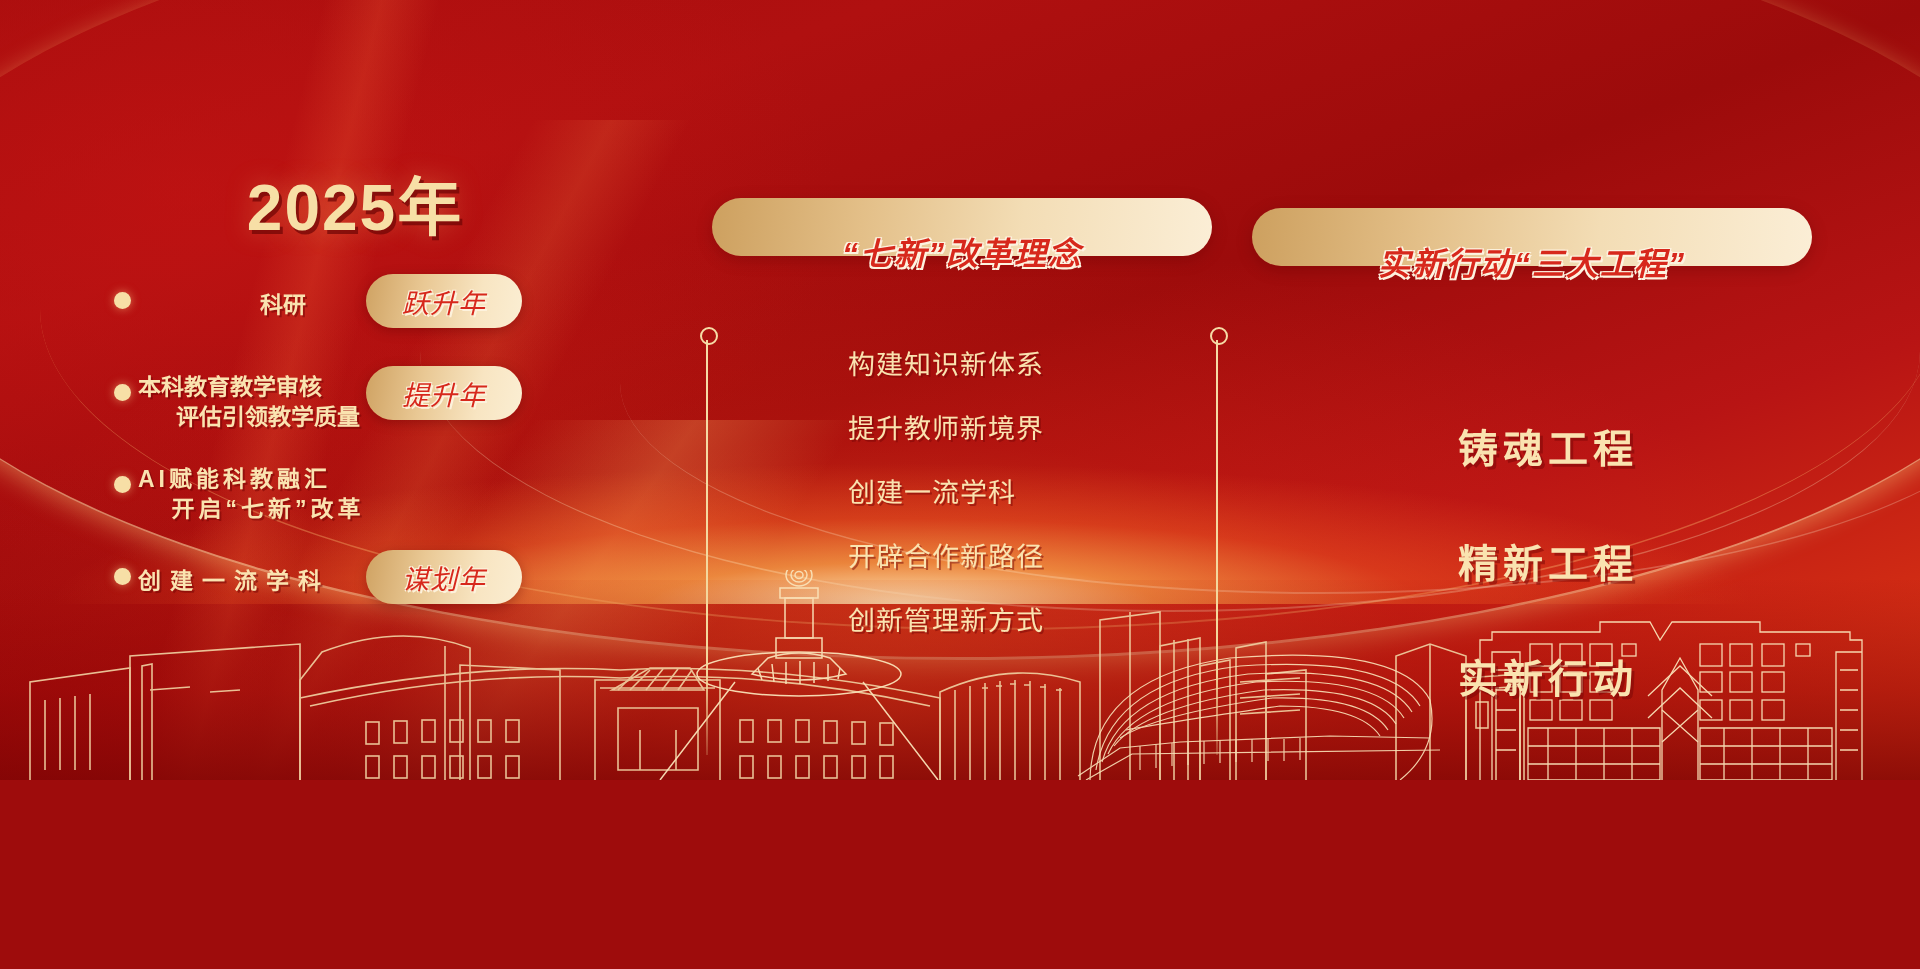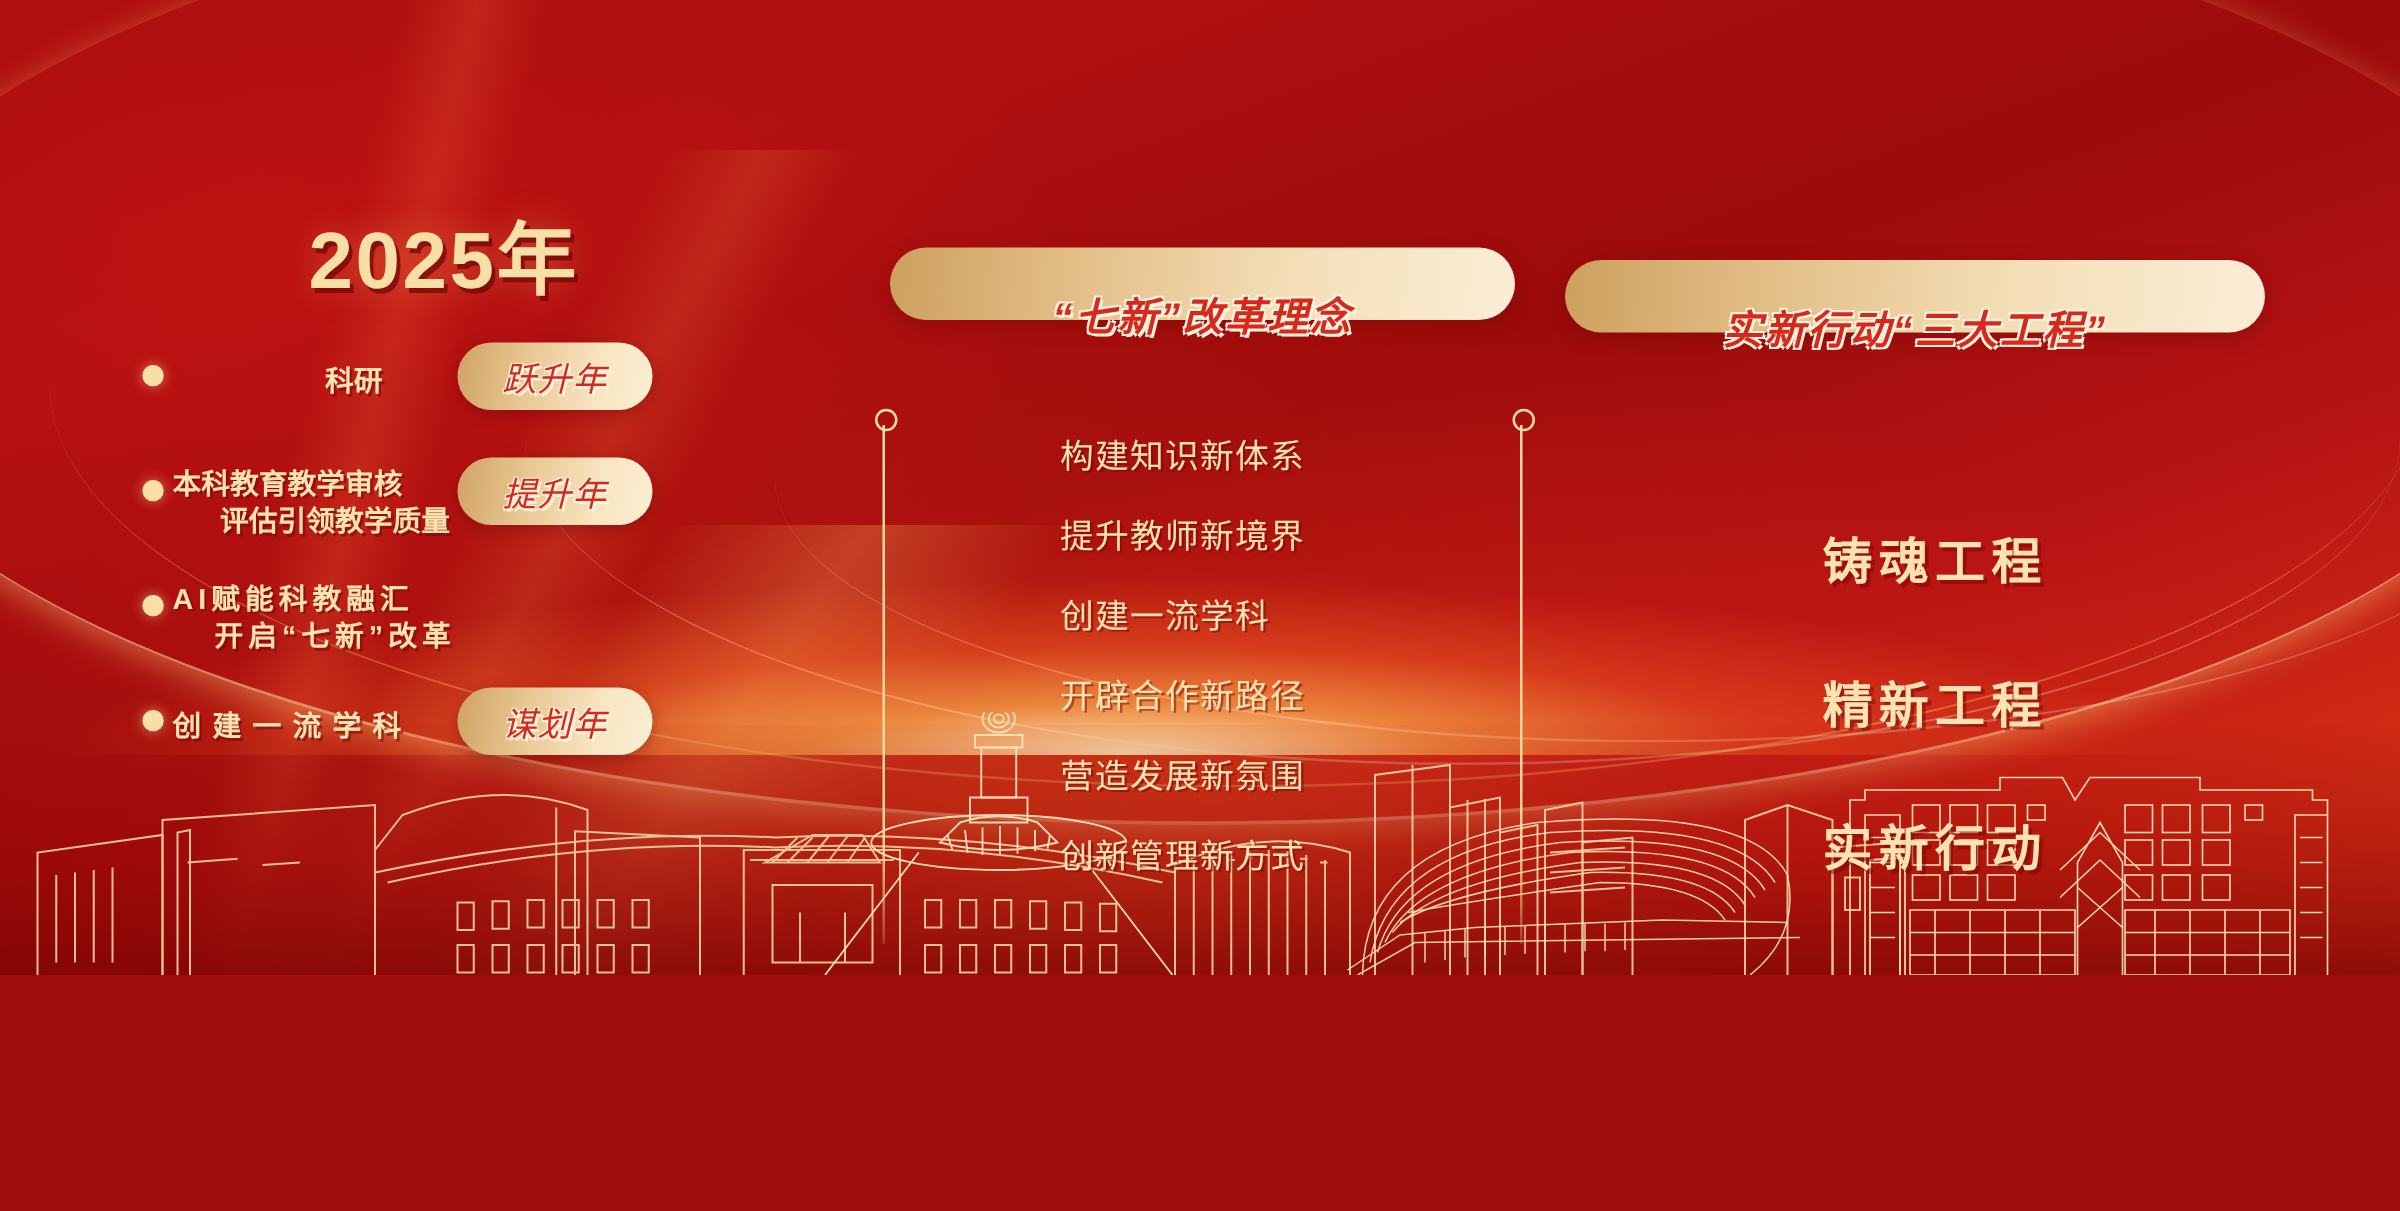--- a/index.html
+++ b/index.html
@@ -360,21 +360,20 @@
     <div class="pin" id="pin-right">
       <span class="head"></span>
       <span class="stem"></span>
     </div>
 
     <div id="center-list">
       <div class="center-item">构建知识新体系</div>
       <div class="center-item">提升教师新境界</div>
       <div class="center-item">创建一流学科</div>
       <div class="center-item">开辟合作新路径</div>
-      <div class="center-item">营造发展新氛围</div>
       <div class="center-item">创新管理新方式</div>
     </div>
 
     <div id="right-list">
       <div class="right-item">铸魂工程</div>
       <div class="right-item">精新工程</div>
       <div class="right-item">实新行动</div>
     </div>
 
   </div>

